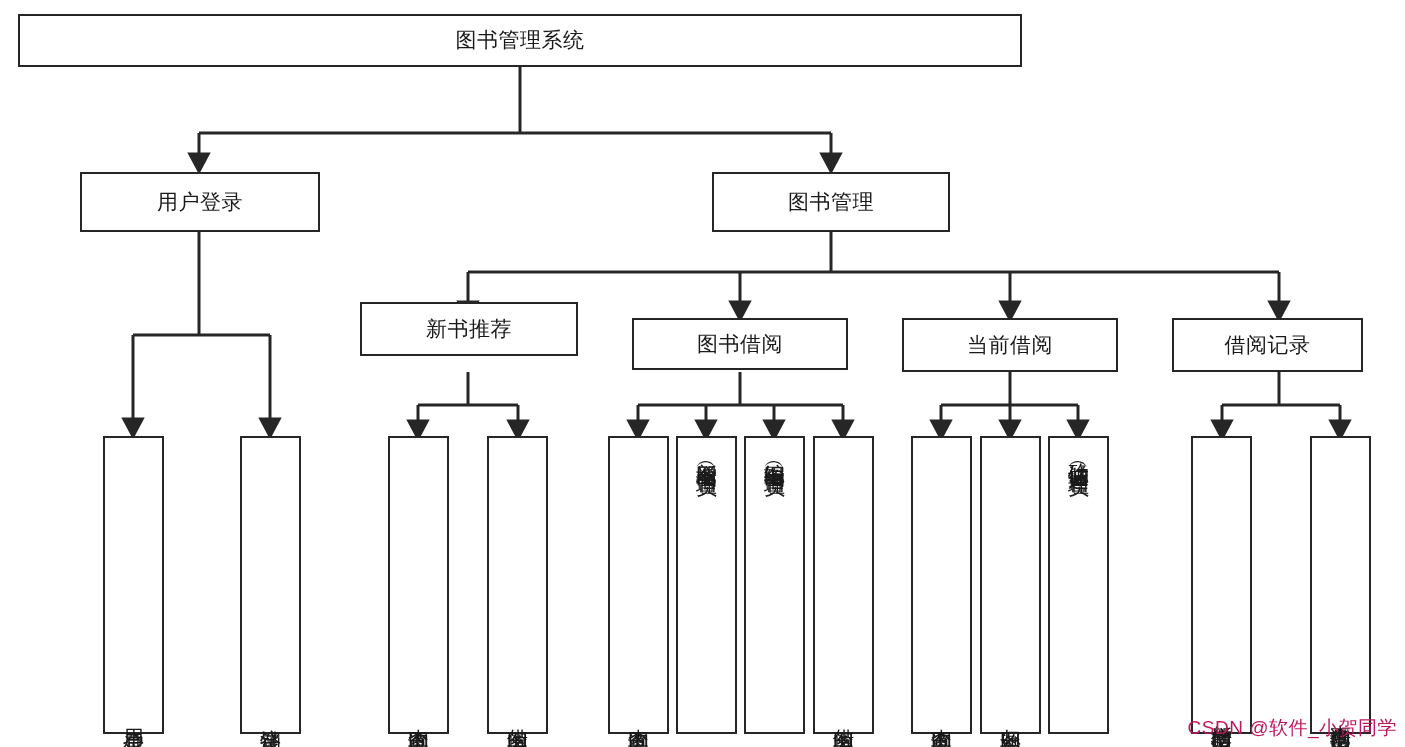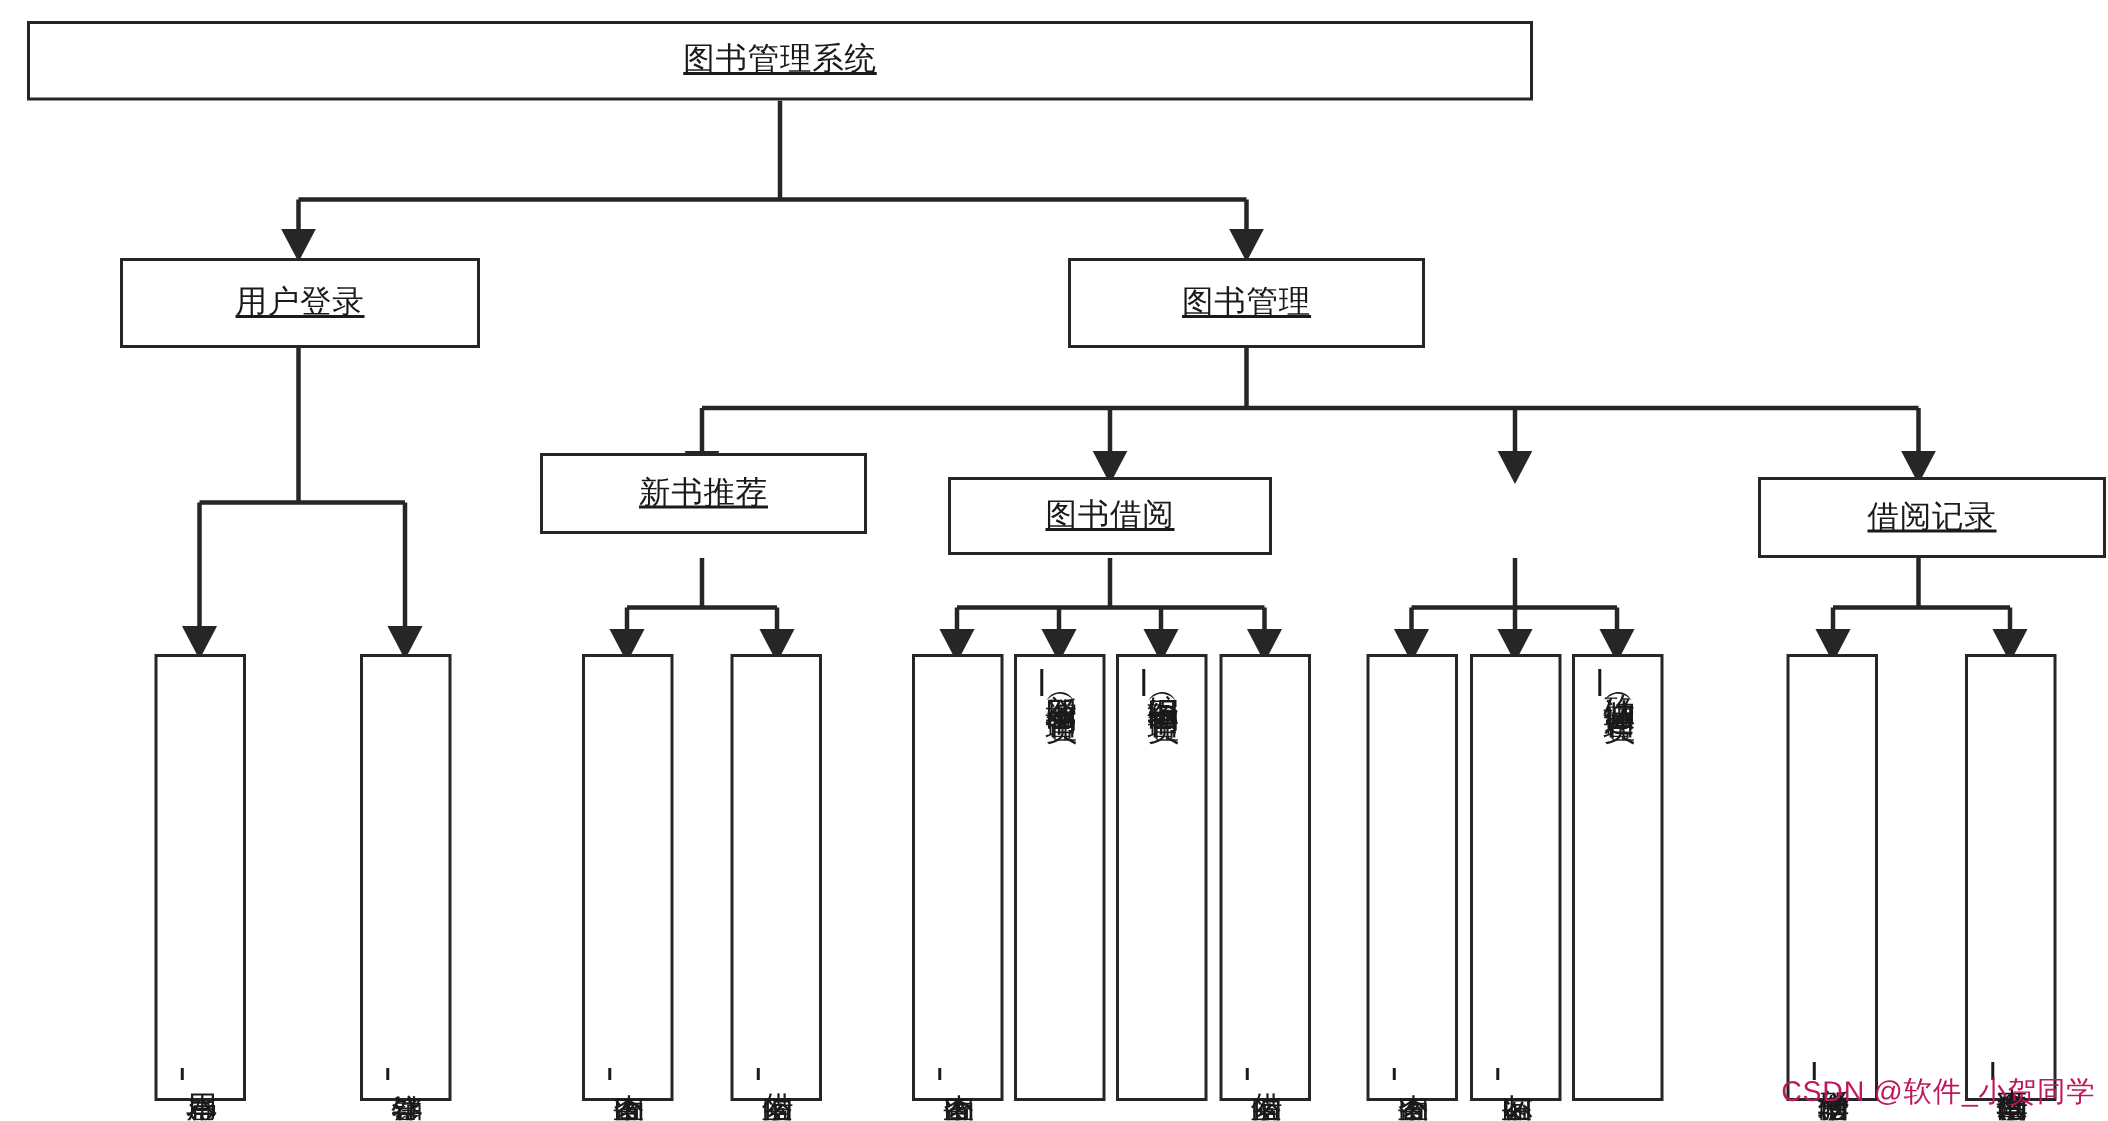--- a/index.html
+++ b/index.html
@@ -28,21 +28,20 @@
   }
   .node {
     position: absolute;
     box-sizing: border-box;
     border: 2px solid #262626;
     background: #ffffff;
     display: flex;
     align-items: center;
     justify-content: center;
     color: #1a1a1a;
-    text-decoration: underline;
   }
   .node-label {
     font-size: 21px;
     line-height: 1.18;
     letter-spacing: 0.5px;
     white-space: nowrap;
     color: #1a1a1a;
   }
   
   .node.vertical {
@@ -143,22 +142,25 @@
   </div>
 
   <div class="node" style="left:360px; top:302px; width:218px; height:54px;">
     <span class="node-label">新书推荐</span>
   </div>
 
   <div class="node" style="left:632px; top:318px; width:216px; height:52px;">
     <span class="node-label">图书借阅</span>
   </div>
 
-
-  <div class="node" style="left:1172px; top:318px; width:232px; height:54px;">
+  <div class="node" style="left:902px; top:318px; width:216px; height:54px;">
+    <span class="node-label">当前借阅</span>
+  </div>
+
+  <div class="node" style="left:1172px; top:318px; width:191px; height:54px;">
     <span class="node-label">借阅记录</span>
   </div>
 
   <div class="node vertical" style="left:103px; top:436px; width:61px; height:298px;">
     <span class="node-label">用户登录</span>
   </div>
 
   <div class="node vertical" style="left:240px; top:436px; width:61px; height:298px;">
     <span class="node-label">注销登录</span>
   </div>

